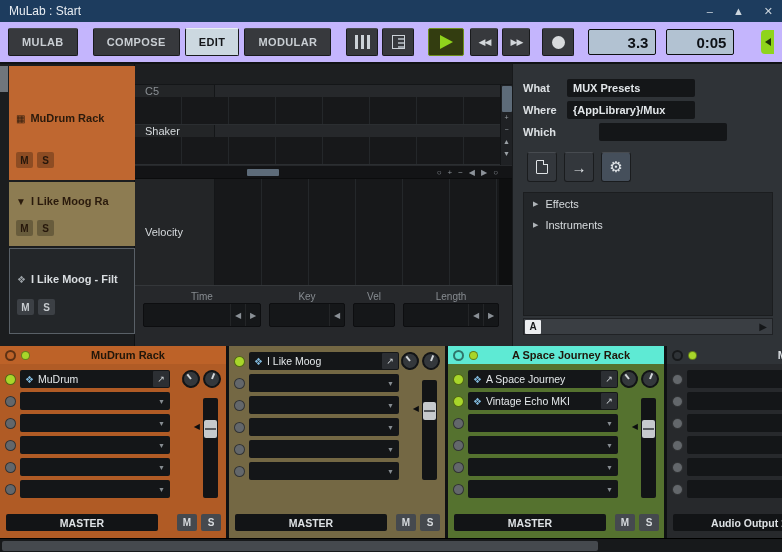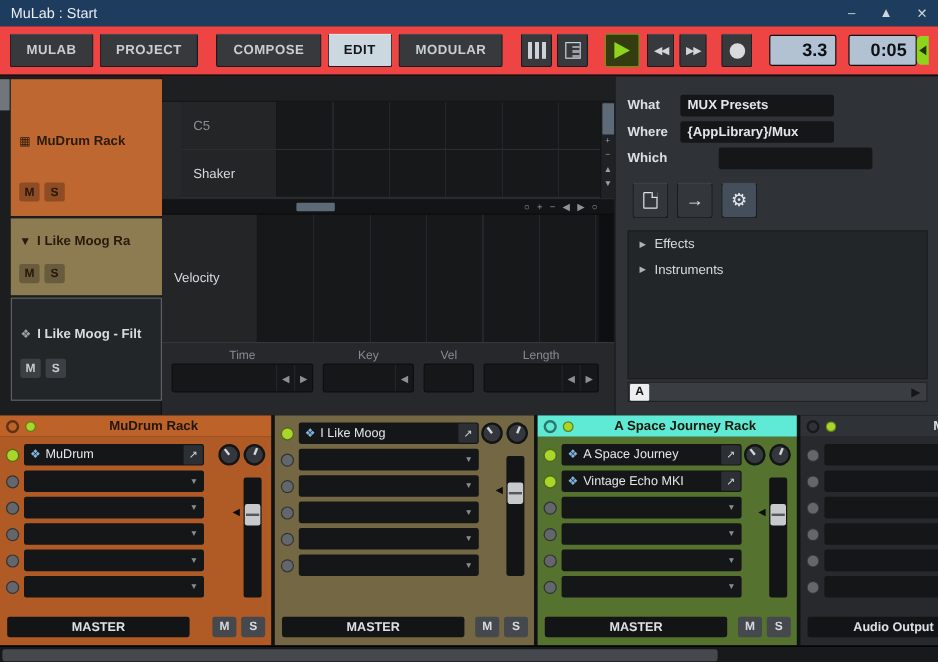--- a/index.html
+++ b/index.html
@@ -4,21 +4,21 @@
 <style>
   * {margin:0; padding:0; box-sizing:border-box;}
   html,body {width:782px; height:552px;}
   body {position:relative; background:#1b1d1f; font-family:"Liberation Sans",sans-serif; overflow:hidden;}
 
   
   .titlebar {position:absolute; left:0; top:0; width:782px; height:22px; background:#1d3c5e; color:#e8edf2; display:flex; align-items:center; padding:0 9px; font-size:12px;}
   .win-controls {margin-left:auto; display:flex; gap:20px; font-size:11px; color:#cdd6de;}
 
   
-  .toolbar {position:absolute; left:0; top:22px; width:782px; height:42px; background:#ef4444; border-bottom:2px solid #101214; display:flex; align-items:center; padding:0 8px;}
+  .toolbar {position:absolute; left:0; top:22px; width:782px; height:42px; background:#c4b5fd; border-bottom:2px solid #101214; display:flex; align-items:center; padding:0 8px;}
   .tb-btn {height:28px; padding:0 13px; margin-right:5px; background:#37393d; border:1px solid #191b1d; border-top-color:#4a4d51; border-radius:2px; color:#c9ced3; font-size:11px; font-weight:bold; letter-spacing:.4px; display:flex; align-items:center; white-space:nowrap;}
   .tb-btn.active {background:#ccd8e0; color:#141619; border-top-color:#e9eff3;}
   .gap {width:10px; flex:none;}
   .tb-icon-btn {width:32px; height:28px; margin-right:4px; background:#37393d; border:1px solid #191b1d; border-top-color:#4a4d51; border-radius:2px; display:flex; align-items:center; justify-content:center;}
   .icon-bars {width:15px; height:14px; background:repeating-linear-gradient(to right,#ccd2d7 0 3px,transparent 3px 6px);}
   .icon-doc {width:13px; height:14px; border:1px solid #ccd2d7; background:repeating-linear-gradient(to bottom,transparent 0 2px,#9aa0a6 2px 4px); background-size:6px 100%; background-position:right center; background-repeat:no-repeat;}
   .tb-play {width:36px; height:28px; margin-right:6px; background:#333d10; border:1px solid #6e8f1c; border-radius:2px; display:flex; align-items:center; justify-content:center;}
   .tri-play {width:0; height:0; border-left:13px solid #8fd41c; border-top:7px solid transparent; border-bottom:7px solid transparent;}
   .tb-sm {width:28px; height:28px; margin-right:4px; background:#37393d; border:1px solid #191b1d; border-top-color:#4a4d51; border-radius:2px; color:#d2d6da; font-size:9px; letter-spacing:-1px; display:flex; align-items:center; justify-content:center;}
   .tb-rec {width:32px; margin-left:8px;}
@@ -43,21 +43,21 @@
   .track-2 .t-name {top:13px;} .track-2 .ms {top:38px;}
   .track-3 {top:184px; height:86px; background:#232629; border:1px solid #596067;}
   .track-3 .t-name {top:24px; color:#d9dde0;}
   .track-3 .t-icon {color:#9aa0a5;}
   .track-3 .ms {top:50px;}
   .track-3 .ms span {background:#3c4045; color:#c7cbcf;}
 
   
   .editor {position:absolute; left:135px; top:64px; width:377px; height:282px; background:#26282b;}
   .ed-top {position:absolute; left:0; top:0; width:377px; height:21px; background:#1d1f21; border-bottom:1px solid #141618;}
-  .ed-row {position:absolute; left:16px; width:377px; height:40px; display:flex; border-bottom:1px solid #2b2e31;}
+  .ed-row {position:absolute; left:0; width:377px; height:40px; display:flex; border-bottom:1px solid #2b2e31;flex-direction:column;}
   .ed-label {width:80px; flex:none; background:#232527; border-right:1px solid #141618; font-size:11px; display:flex; align-items:center; padding-left:10px; color:#d6dadd;}
   .ed-label.dim {color:#8a8f94;}
   .ed-grid {flex:1; background-color:#17181a; background-image:repeating-linear-gradient(to right,transparent 0 46px,#24272a 46px 47px);}
   .ed-vscroll {position:absolute; right:0; top:21px; width:12px; height:80px; background:#1f2124; border-left:1px solid #121416; display:flex; flex-direction:column; align-items:center;}
   .vs-handle {width:10px; height:26px; margin-top:1px; background:#5d6b79; border-radius:1px;}
   .ed-vscroll span {font-size:7px; color:#9aa0a5; line-height:12px;}
   .ed-hbar {position:absolute; left:0; top:102px; width:377px; height:13px; background:#131416; border-bottom:1px solid #0b0c0d;}
   .hb-handle {position:absolute; left:112px; top:3px; width:32px; height:7px; background:#5d6b79; border-radius:1px;}
   .hb-controls {position:absolute; right:14px; top:0; height:13px; display:flex; align-items:center; gap:6px; color:#8d939a; font-size:8px;}
   .vel-row {position:absolute; left:0; top:115px; width:377px; height:107px; display:flex; border-bottom:1px solid #34373a;}
@@ -132,21 +132,20 @@
   <span>MuLab : Start</span>
   <div class="win-controls">
     <span>–</span>
     <span>▲</span>
     <span>✕</span>
   </div>
 </div>
 
 <div class="toolbar">
   <div class="tb-btn">MULAB</div>
-  <div class="tb-btn">PROJECT</div>
   <div class="gap"></div>
   <div class="tb-btn">COMPOSE</div>
   <div class="tb-btn active">EDIT</div>
   <div class="tb-btn">MODULAR</div>
   <div class="gap"></div>
   <div class="tb-icon-btn">
     <div class="icon-bars"></div>
   </div>
   <div class="tb-icon-btn">
     <div class="icon-doc"></div>

